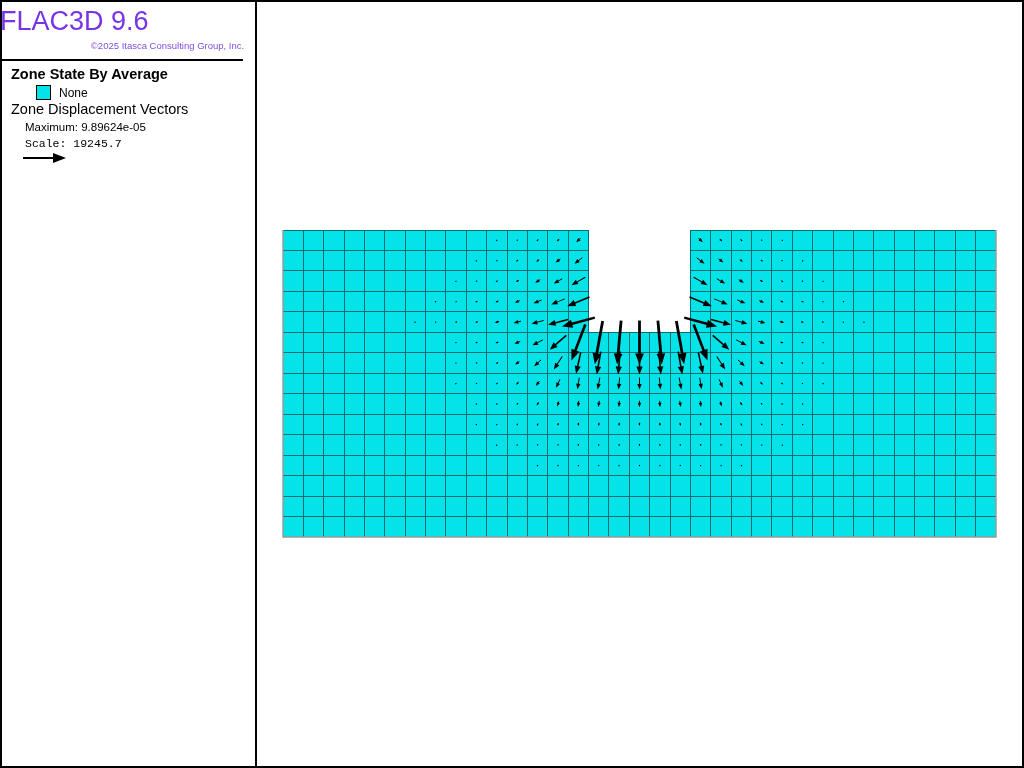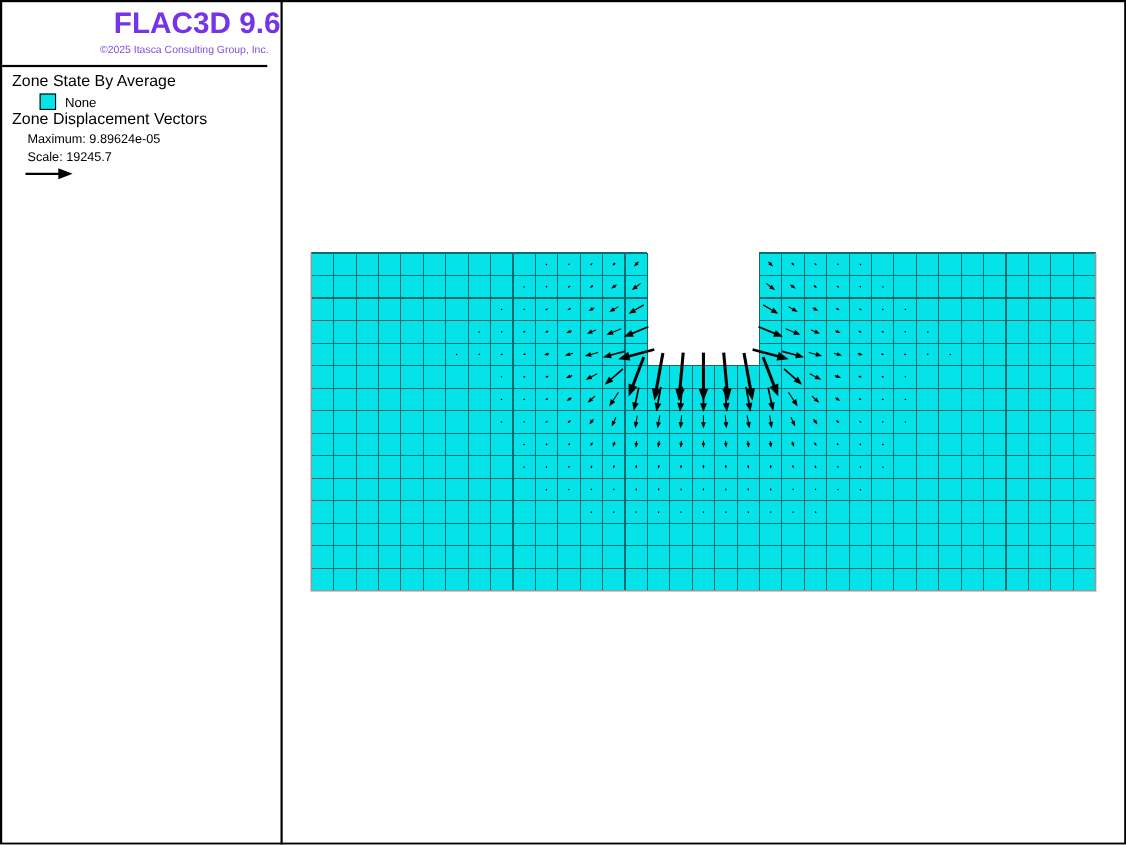--- a/index.html
+++ b/index.html
@@ -2,30 +2,30 @@
 <html><head>
 <meta charset="utf-8">
 <style>
   html,body{margin:0;padding:0;background:#ffffff;}
   #window{position:relative;width:1024px;height:768px;background:#ffffff;
           font-family:"Liberation Sans",sans-serif;overflow:hidden;}
   #frame{position:absolute;inset:0;border:2px solid #000;pointer-events:none;z-index:50;}
   #plot-svg{position:absolute;left:0;top:0;z-index:1;}
   #legend{position:absolute;left:0;top:0;width:255px;height:768px;background:#fff;z-index:10;}
   #separator{position:absolute;left:255px;top:0;width:2px;height:768px;background:#000;z-index:20;}
-  .title{position:absolute;top:6px;left:0;width:100%;text-align:right;
-         font-size:27px;font-weight:bold;letter-spacing:0px;}
+  .title{position:absolute;top:6px;left:0;width:100%;text-align:left;
+         font-size:27px;font-weight:normal;letter-spacing:0px;}
   .copyright{position:absolute;top:40px;left:0;width:100%;text-align:center;font-size:9.5px;}
   .divider{position:absolute;top:59px;left:2px;width:241px;height:2px;background:#000;}
-  .heading1{position:absolute;top:66px;left:11px;font-size:14.5px;font-weight:normal;color:#000;}
+  .heading1{position:absolute;top:66px;left:11px;font-size:14.5px;font-weight:bold;color:#000;}
   .swatch{position:absolute;top:85px;left:36px;width:13px;height:13px;border:1px solid #000;}
   .swatch-label{position:absolute;top:86px;left:59px;font-size:12px;color:#000;text-align:right;}
   .heading2{position:absolute;top:101px;left:11px;font-size:14.5px;font-weight:normal;color:#000;}
   .vec-max{position:absolute;top:121px;left:25px;font-size:11.5px;color:#000;}
-  .vec-scale{position:absolute;top:137px;left:25px;font-size:11.5px;color:#000;}
+  .vec-scale{position:absolute;top:137px;left:25px;font-size:11.5px;color:#000;font-family:Liberation Mono, monospace;}
   .scale-arrow{position:absolute;top:151px;left:23px;}
 </style>
 </head>
 <body>
 
 <div id="window">
 
   <svg id="plot-svg" width="1024" height="768">
       <path d="M283,230 L588.571,230 L588.571,332.3335 L690.428,332.3335 L690.428,230 L995.999,230 L995.999,537.0005 L283,537.0005 Z" fill="#04E4E8" stroke="none"></path>
       <g stroke="#0F6B70" stroke-width="1" shape-rendering="crispEdges">

